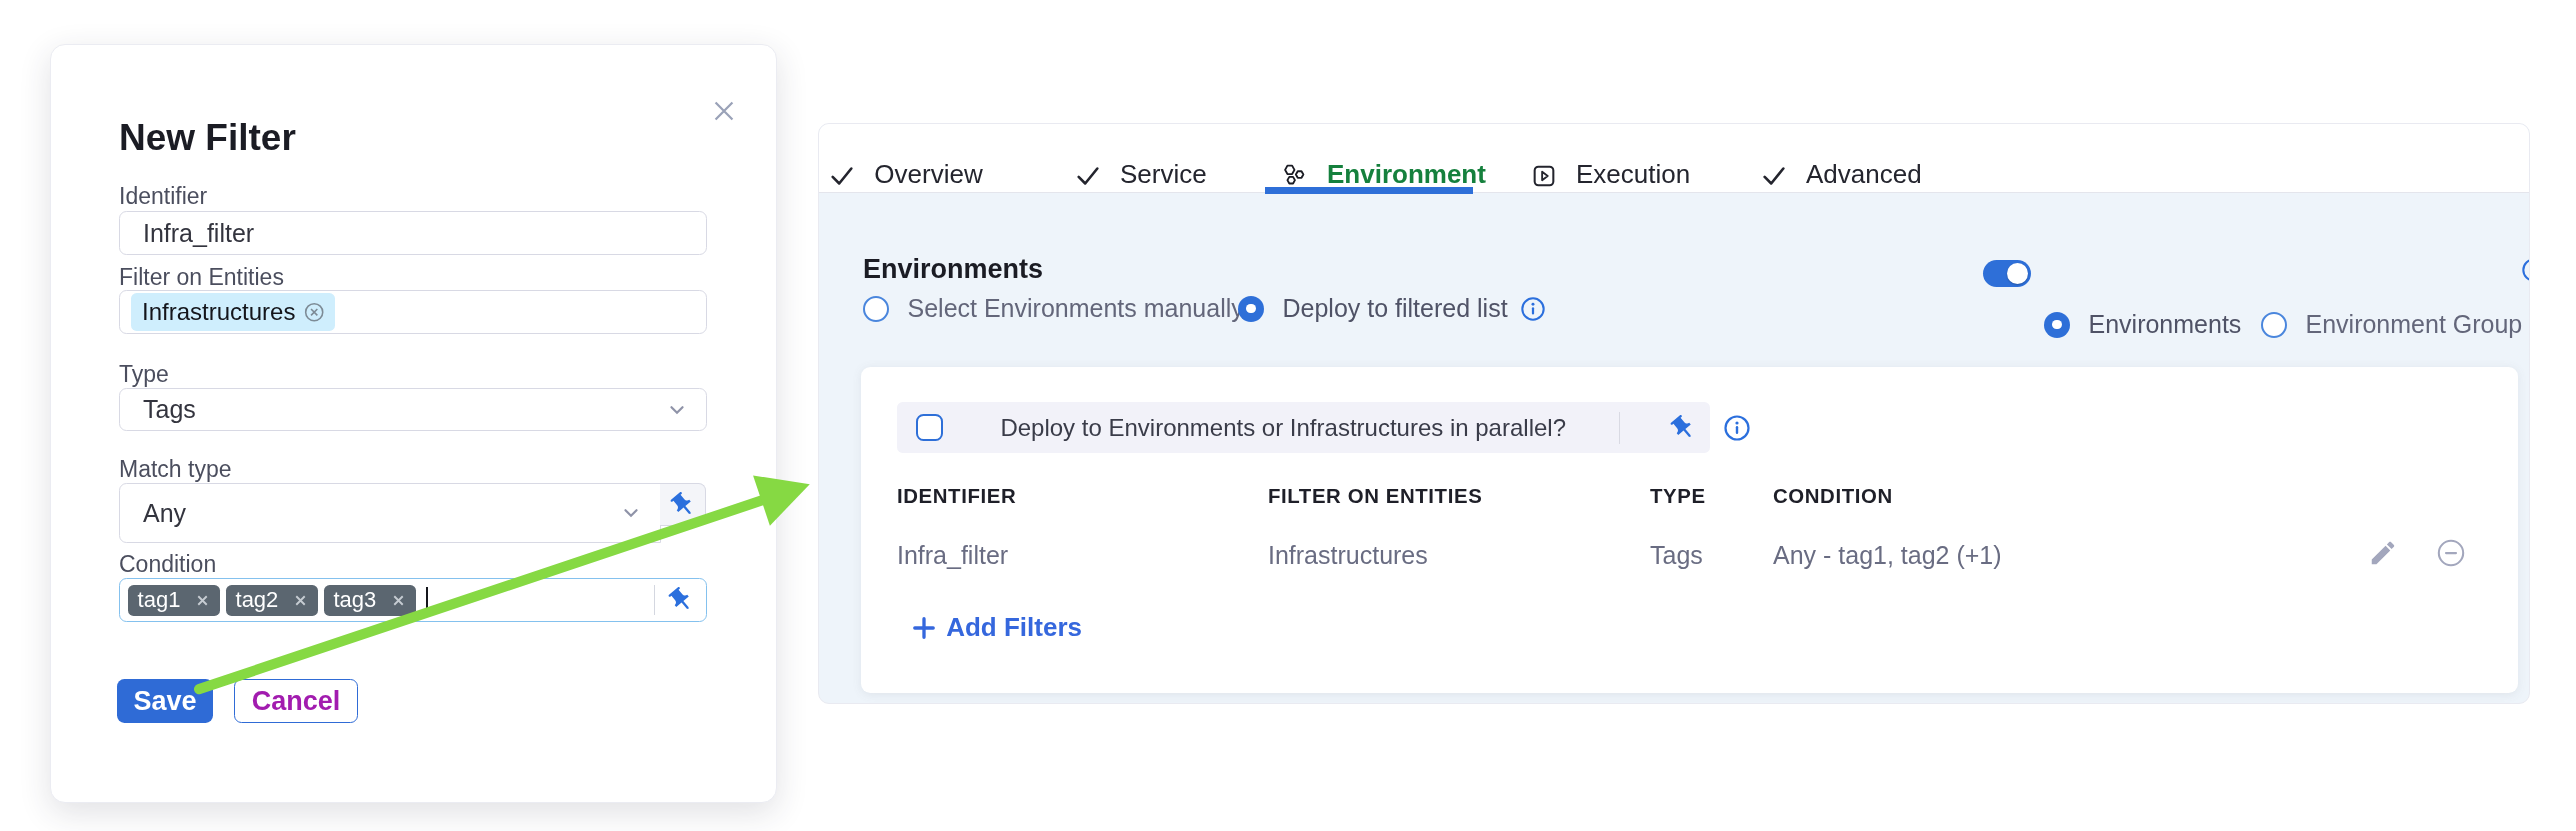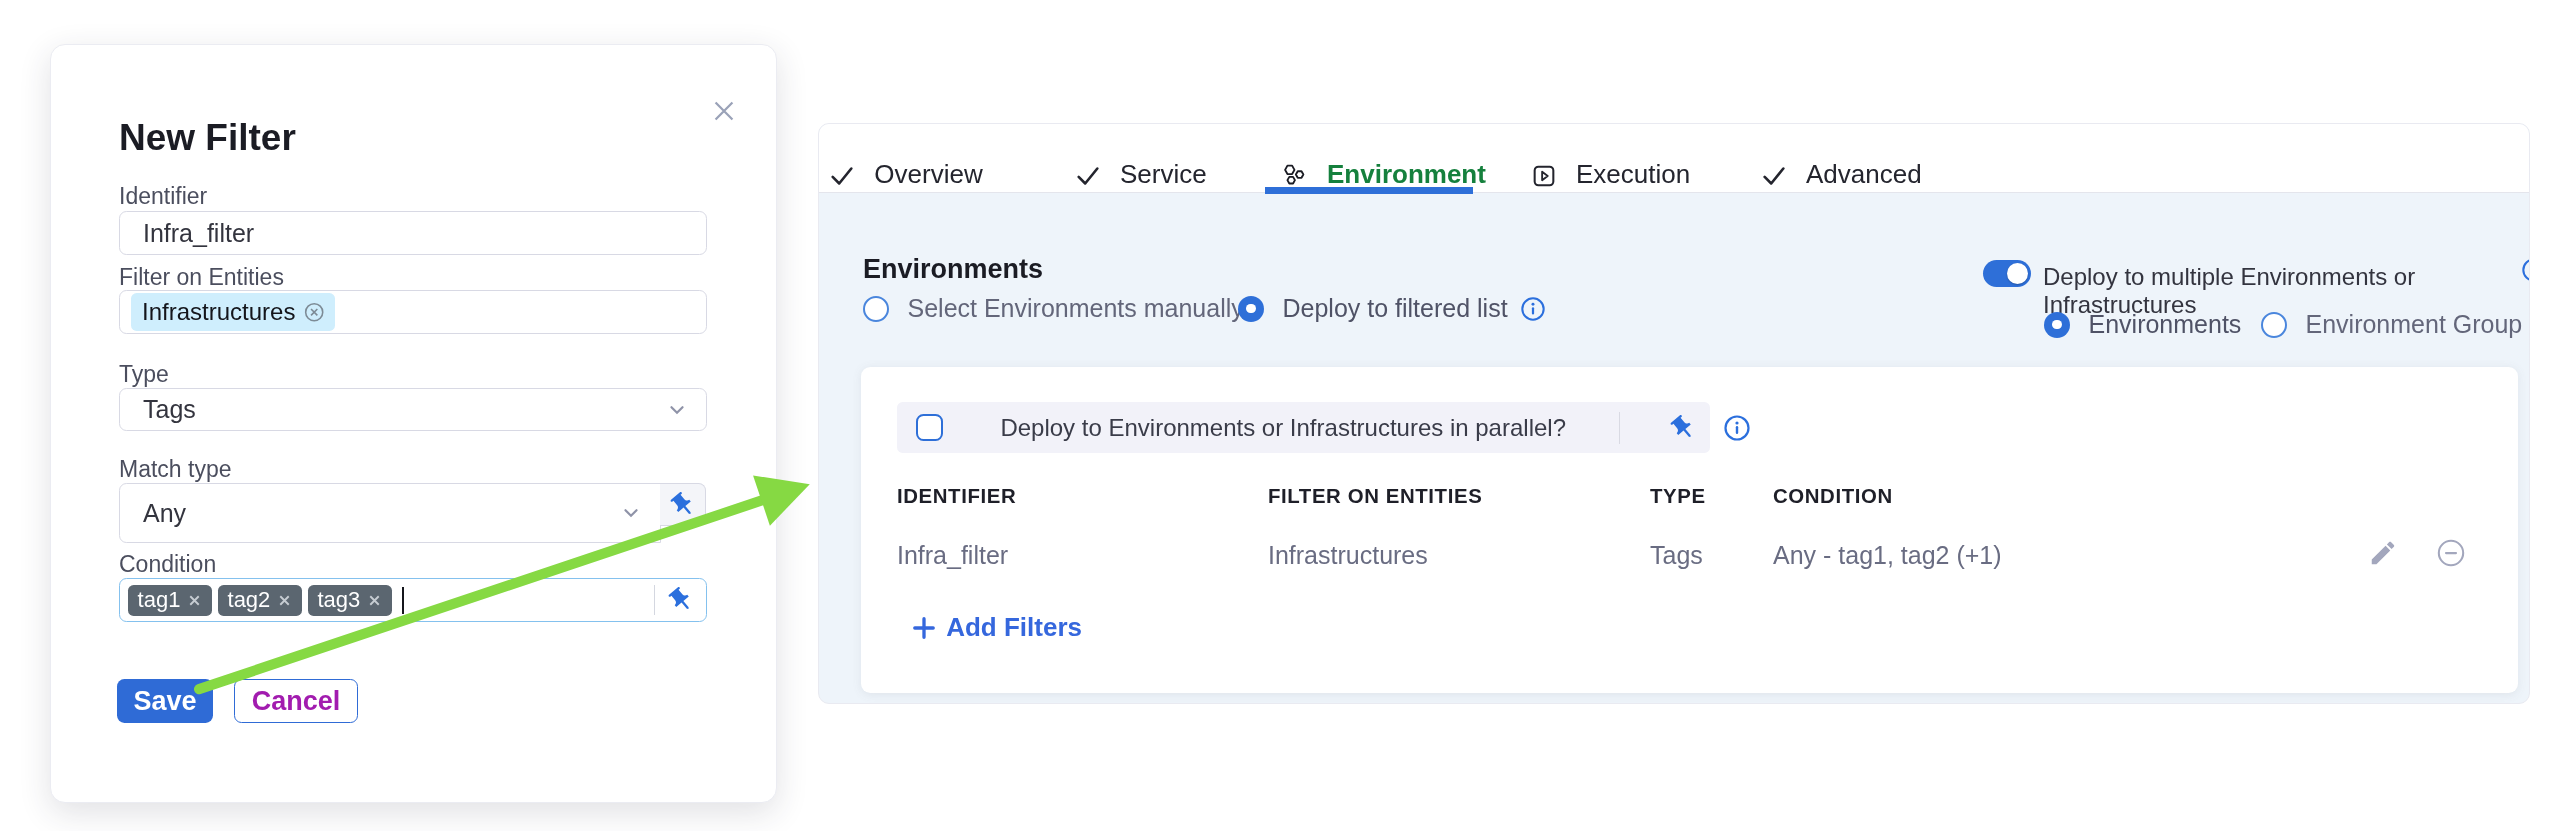--- a/index.html
+++ b/index.html
@@ -16,21 +16,21 @@
   .fld-box{position:absolute;left:68px;width:588px;background:#fff;border:0.9px solid #d8d9e4;
            border-radius:7.4px;display:flex;align-items:center;box-sizing:border-box;}
   .fld-value{font-size:25px;color:#33343e;padding-left:23px;}
   .chev{margin-left:auto;margin-right:16.7px;}
   .entity-chip{margin-left:11px;display:inline-flex;align-items:center;gap:8.3px;background:#cfeefd;
                border-radius:5.6px;padding:4.6px 11px;font-size:24px;color:#14151b;}
   .pinbox{position:absolute;left:609px;width:46px;background:#f4f5f9;border:0.9px solid #d8d9e4;
           border-left:none;border-radius:0 7.4px 7.4px 0;display:flex;align-items:center;justify-content:center;box-sizing:border-box;}
   .cond-field{position:absolute;left:68px;top:533px;width:588px;height:44px;border:1.9px solid #84c1ee;
               border-radius:7.4px;display:flex;align-items:center;padding-left:8.3px;box-sizing:border-box;background:#fff;}
-  .tag-chip{display:inline-flex;align-items:center;gap:7px;background:#5b6670;color:#fff;border-radius:5.6px;
+  .tag-chip{display:inline-flex;align-items:center;gap:15px;background:#5b6670;color:#fff;border-radius:5.6px;
             height:31px;padding:0 9.3px;font-size:22px;margin-right:6.5px;}
   .caret{width:1.9px;height:27px;background:#15161c;margin-left:3.7px;}
   .cond-pin{margin-left:auto;display:flex;align-items:center;gap:0;padding-right:11px;}
   .cond-div{width:0.9px;height:30px;background:#d4d7e0;margin-right:12px;}
   .btn{position:absolute;top:634px;height:44px;border-radius:7.4px;display:flex;align-items:center;
        justify-content:center;font-size:27px;font-weight:700;cursor:pointer;box-sizing:border-box;}
   .btn-save{left:66px;width:96px;background:#2f6bd6;color:#fff;}
   .btn-cancel{left:183px;width:124px;background:#fff;border:1.9px solid #2f6bd6;color:#a21caf;}
 
   
@@ -200,21 +200,20 @@
       <span class="radio sel"></span>
       <span class="radio-lbl" style="color:#4f5266">Deploy to filtered list</span>
       <svg style="margin-left:12px" width="26" height="26" viewBox="0 0 28 28">
           <circle cx="14" cy="14" r="11.5" stroke="#2b6fdd" stroke-width="2.2" fill="none"></circle>
           <circle cx="14" cy="9" r="1.6" fill="#2b6fdd"></circle>
           <rect x="12.8" y="12" width="2.4" height="8" rx="1.2" fill="#2b6fdd"></rect>
         </svg>
     </div>
 
     <div class="toggle"></div>
-    <div class="toggle-lbl">Deploy to multiple Environments or Infrastructures</div>
     <svg class="info-abs" style="left:1702px;top:133px" width="26" height="26" viewBox="0 0 28 28">
         <circle cx="14" cy="14" r="11.5" stroke="#2b6fdd" stroke-width="2.2" fill="none"></circle>
         <circle cx="14" cy="9" r="1.6" fill="#2b6fdd"></circle>
         <rect x="12.8" y="12" width="2.4" height="8" rx="1.2" fill="#2b6fdd"></rect>
       </svg>
 
     <div class="radio-row" style="left:1225px;top:186px">
       <span class="radio sel"></span>
       <span class="radio-lbl" style="color:#4f5266">Environments</span>
     </div>

